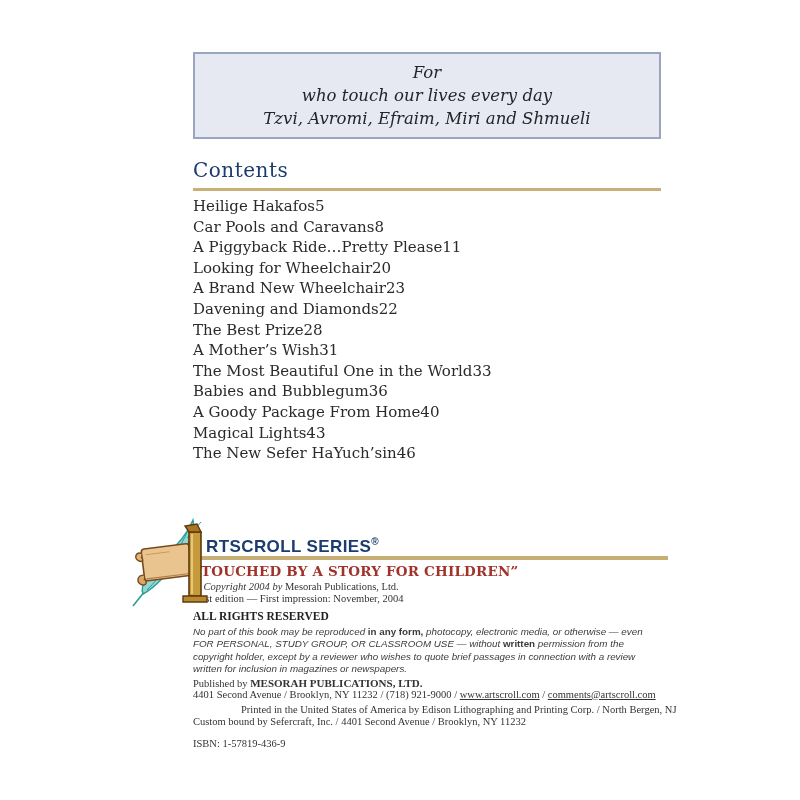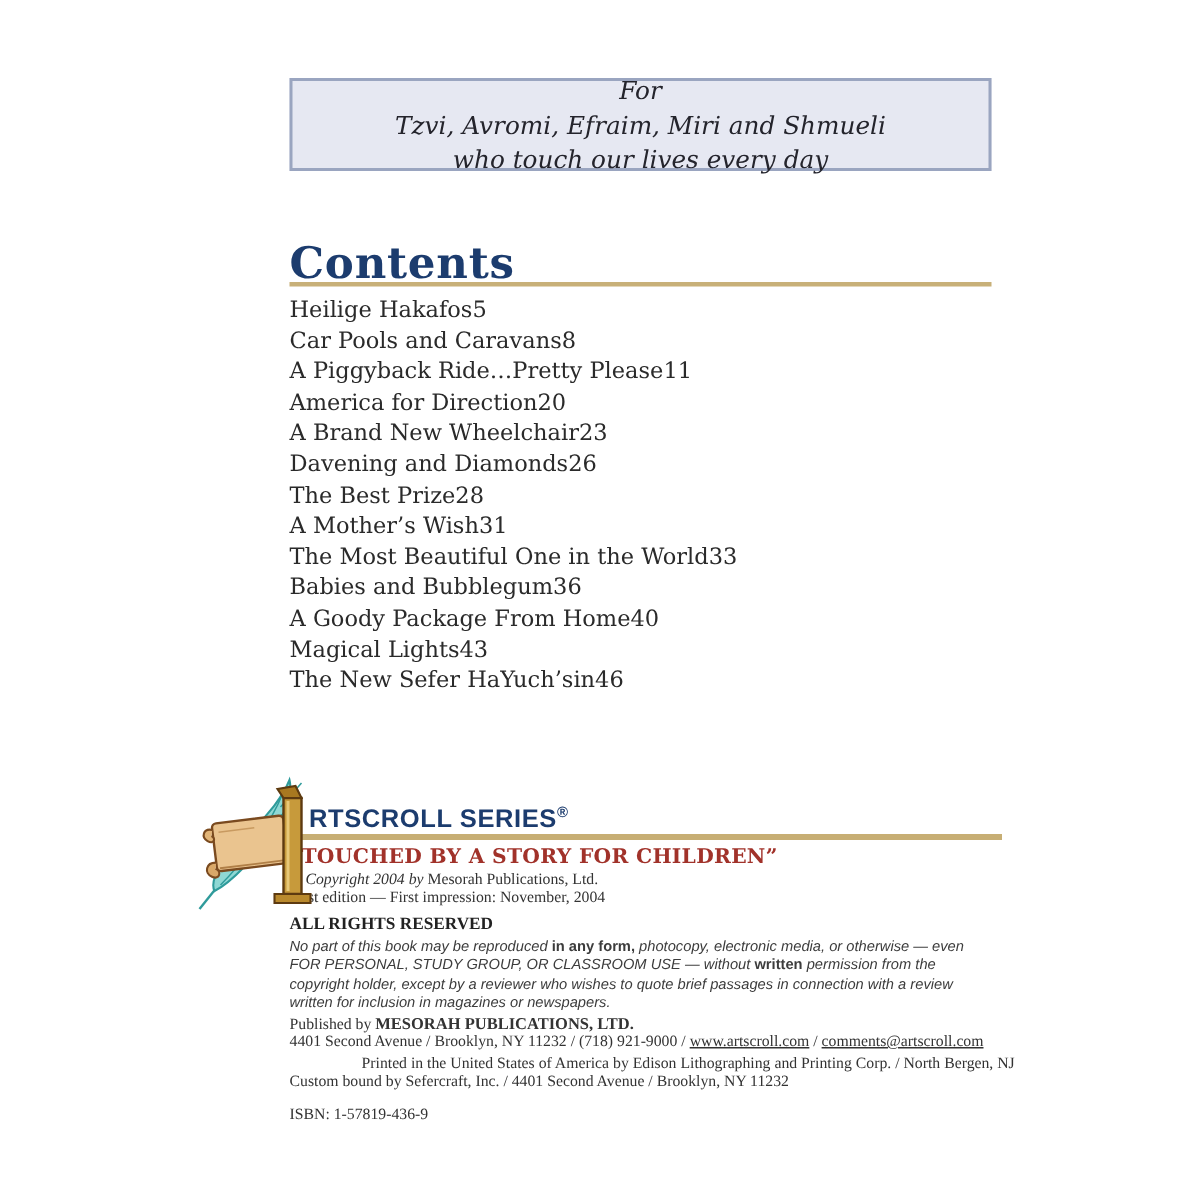--- a/index.html
+++ b/index.html
@@ -10,40 +10,40 @@
     color: #2b2b2b;
     position: relative;
     overflow: hidden;
   }
   .page { position: absolute; inset: 0; }
 
   
   .dedication {
     position: absolute;
     left: 193px; top: 52px;
-    width: 468px; height: 62px;
+    width: 468px; height: 87px;
     background: #e6e8f2;
     border: 2px solid #9aa5c0;
     display: flex;
     flex-direction: column;
     justify-content: center;
     align-items: center;
     font-style: italic;
     font-size: 16.5px;
     color: #24242c;
     line-height: 23px;
     text-align: center;
   }
 
   
   .contents-heading {
     position: absolute;
     left: 193px; top: 158px;
-    font-size: 29px;
-    font-weight: bold;
+    font-size: 20px;
+    font-weight: normal;
     color: #1c3c6e;
     letter-spacing: 0.5px;
   }
   .contents-rule {
     position: absolute;
     left: 193px; top: 188px;
     width: 468px; height: 3px;
     background: #c8b078;
   }
   .toc {
@@ -119,51 +119,51 @@
   .bound-line { top: 716px; }
   .isbn-line { top: 738px; }
 </style>
 </head>
 <body>
 
 <div class="page">
 
   <div class="dedication">
     <div>For</div>
+    <div>who touch our lives every day</div>
     <div>Tzvi, Avromi, Efraim, Miri and Shmueli</div>
-    <div>who touch our lives every day</div>
   </div>
 
   <div class="contents-heading">Contents</div>
   <div class="contents-rule"></div>
 
   <div class="toc">
     <div class="toc-row">
       <span>Heilige Hakafos</span>
       <span class="pg">5</span>
     </div>
     <div class="toc-row">
       <span>Car Pools and Caravans</span>
       <span class="pg">8</span>
     </div>
     <div class="toc-row">
       <span>A Piggyback Ride…Pretty Please</span>
       <span class="pg">11</span>
     </div>
     <div class="toc-row">
-      <span>America for Direction</span>
+      <span>Looking for Wheelchair</span>
       <span class="pg">20</span>
     </div>
     <div class="toc-row">
       <span>A Brand New Wheelchair</span>
       <span class="pg">23</span>
     </div>
     <div class="toc-row">
       <span>Davening and Diamonds</span>
-      <span class="pg">26</span>
+      <span class="pg">22</span>
     </div>
     <div class="toc-row">
       <span>The Best Prize</span>
       <span class="pg">28</span>
     </div>
     <div class="toc-row">
       <span>A Mother’s Wish</span>
       <span class="pg">31</span>
     </div>
     <div class="toc-row">

